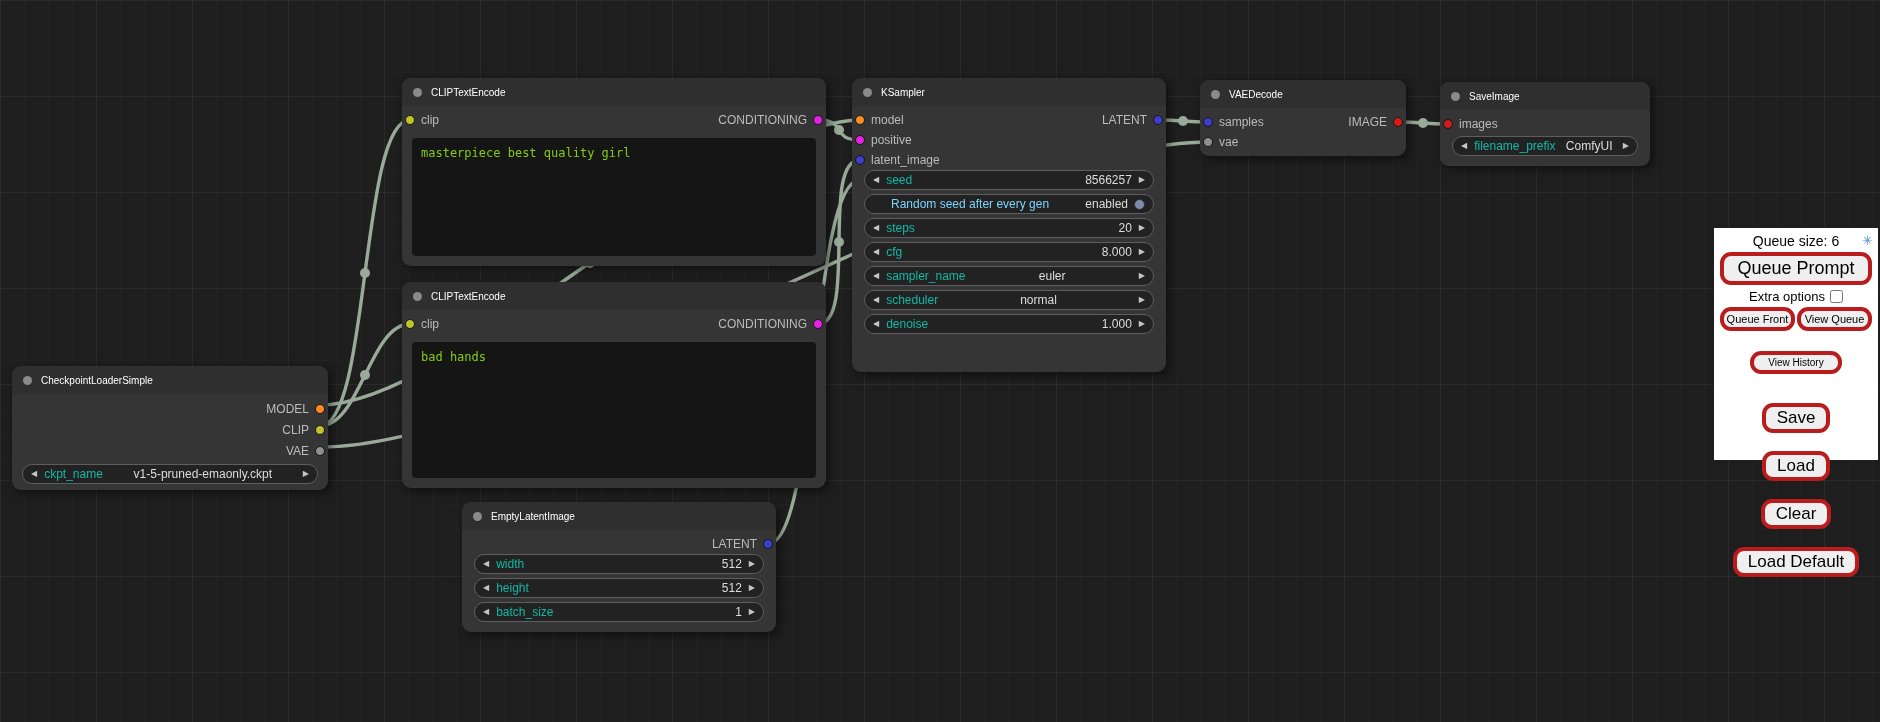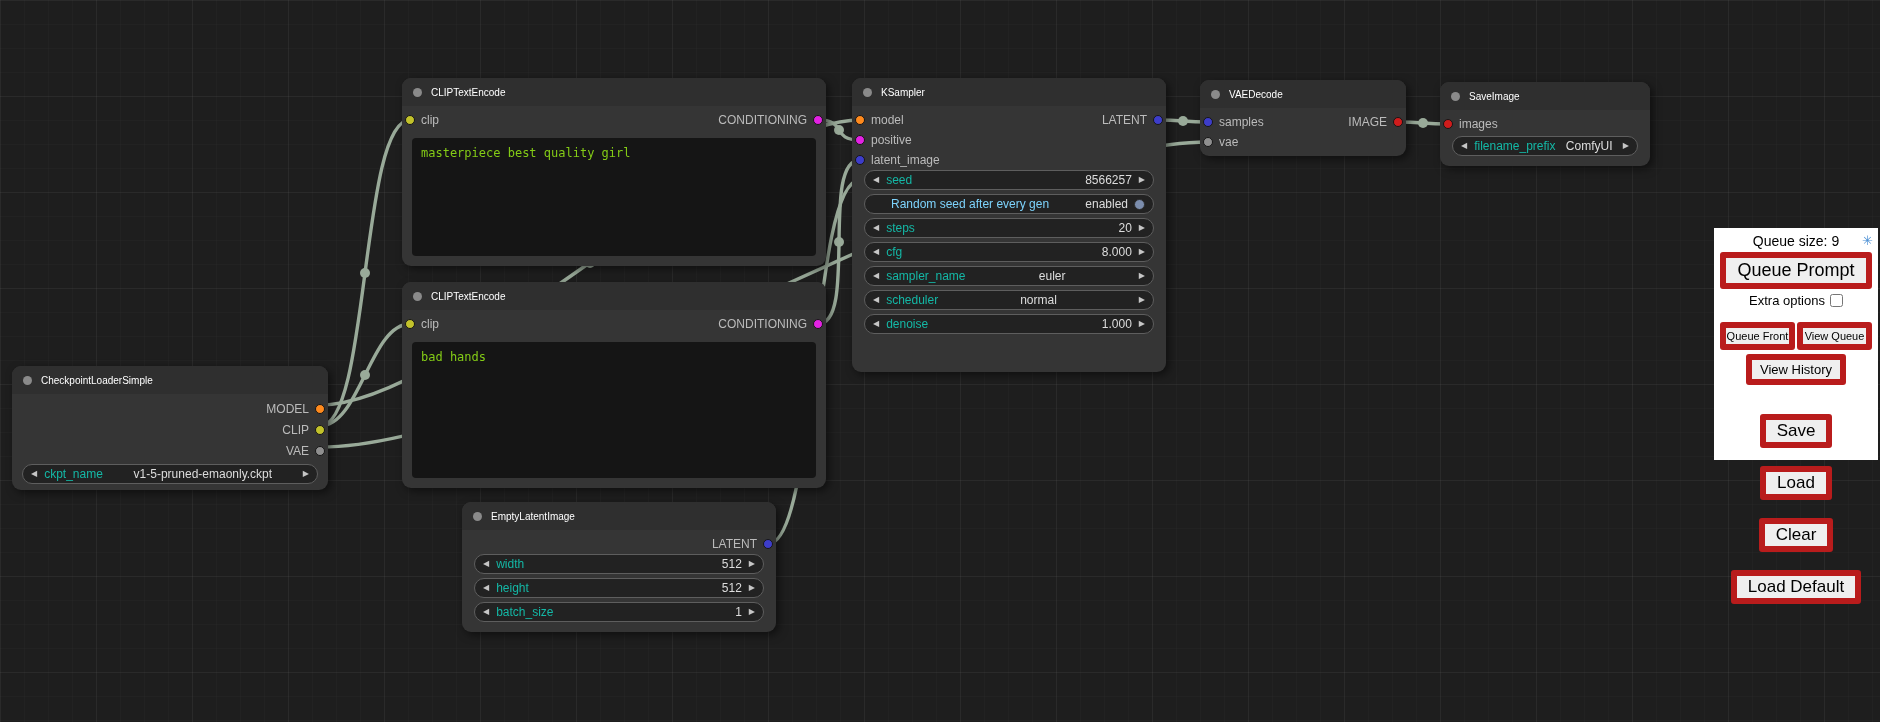--- a/index.html
+++ b/index.html
@@ -65,29 +65,29 @@
   #n-latent .widget:first-of-type{margin-top:2px}
   #n-ksampler{left:852px;top:78px;width:314px;height:294px}
   #n-ksampler .widget:first-of-type{margin-top:3px}
   #n-vae{left:1200px;top:80px;width:206px;height:76px}
   #n-save{left:1440px;top:82px;width:210px;height:84px}
   #n-save .widget{margin-top:2px}
 
   
   .menu{position:absolute;left:1714px;top:228px;width:164px;height:232px;z-index:3;
         background:#ffffff;color:#000;display:flex;flex-direction:column;align-items:center;padding:4px}
-  .menu button{font-family:inherit;background:#efefef;border:6px solid #b91c1c;border-radius:3px;color:#000;cursor:pointer}
+  .menu button{font-family:inherit;background:#efefef;border:4px solid #b91c1c;border-radius:11px;color:#000;cursor:pointer}
   .menu-header{width:100%;position:relative;text-align:center;font-size:14px;height:18px;line-height:18px}
   .settings{position:absolute;right:1px;top:1px;color:#4a8fd4;font-size:13px;line-height:15px}
   .qp{width:152px;font-size:18px;padding:2px 0;margin-top:2px}
   .extra{display:flex;align-items:center;gap:5px;font-size:13px;margin-top:4px;height:17px}
   .extra input{width:13px;height:13px;margin:0}
-  .qrow{display:flex;gap:2px;width:152px;margin-top:14px}
+  .qrow{display:flex;gap:2px;width:152px;margin-top:3px}
   .sbtn{flex:1;font-size:11px;padding:2px 0}
-  .vh{width:100px;margin-top:4px;font-size:13px;padding:2px 0}
+  .vh{width:92px;margin-top:20px;font-size:10px;padding:2px 0}
   .mgap{height:11px;flex:none}
   .mbtn{font-size:17px;padding:1px 11px;margin-top:18px}
 </style>
 </head>
 <body>
 
 <svg class="links" width="1880" height="722" viewBox="0 0 1880 722">
   <g stroke="#99AA99" stroke-width="3.4" fill="none">
     <path d="M320,405 C455,405 725,120 860,120"></path>
     <path d="M320,426 C370,426 360,120 410,120"></path>
@@ -299,21 +299,21 @@
       <span class="arrow">◀</span>
       <span class="wlabel">filename_prefix</span>
       <span class="wvalue">ComfyUI</span>
       <span class="arrow">▶</span>
     </div>
   </div>
 </div>
 
 <div class="menu">
   <div class="menu-header">
-    <span>Queue size: 9</span>
+    <span>Queue size: 6</span>
     <span class="settings">✳</span>
   </div>
   <button class="qp">Queue Prompt</button>
   <div class="extra">
     <span>Extra options</span>
     <input type="checkbox" style="">
   </div>
   <div class="qrow">
     <button class="sbtn">Queue Front</button>
     <button class="sbtn">View Queue</button>

